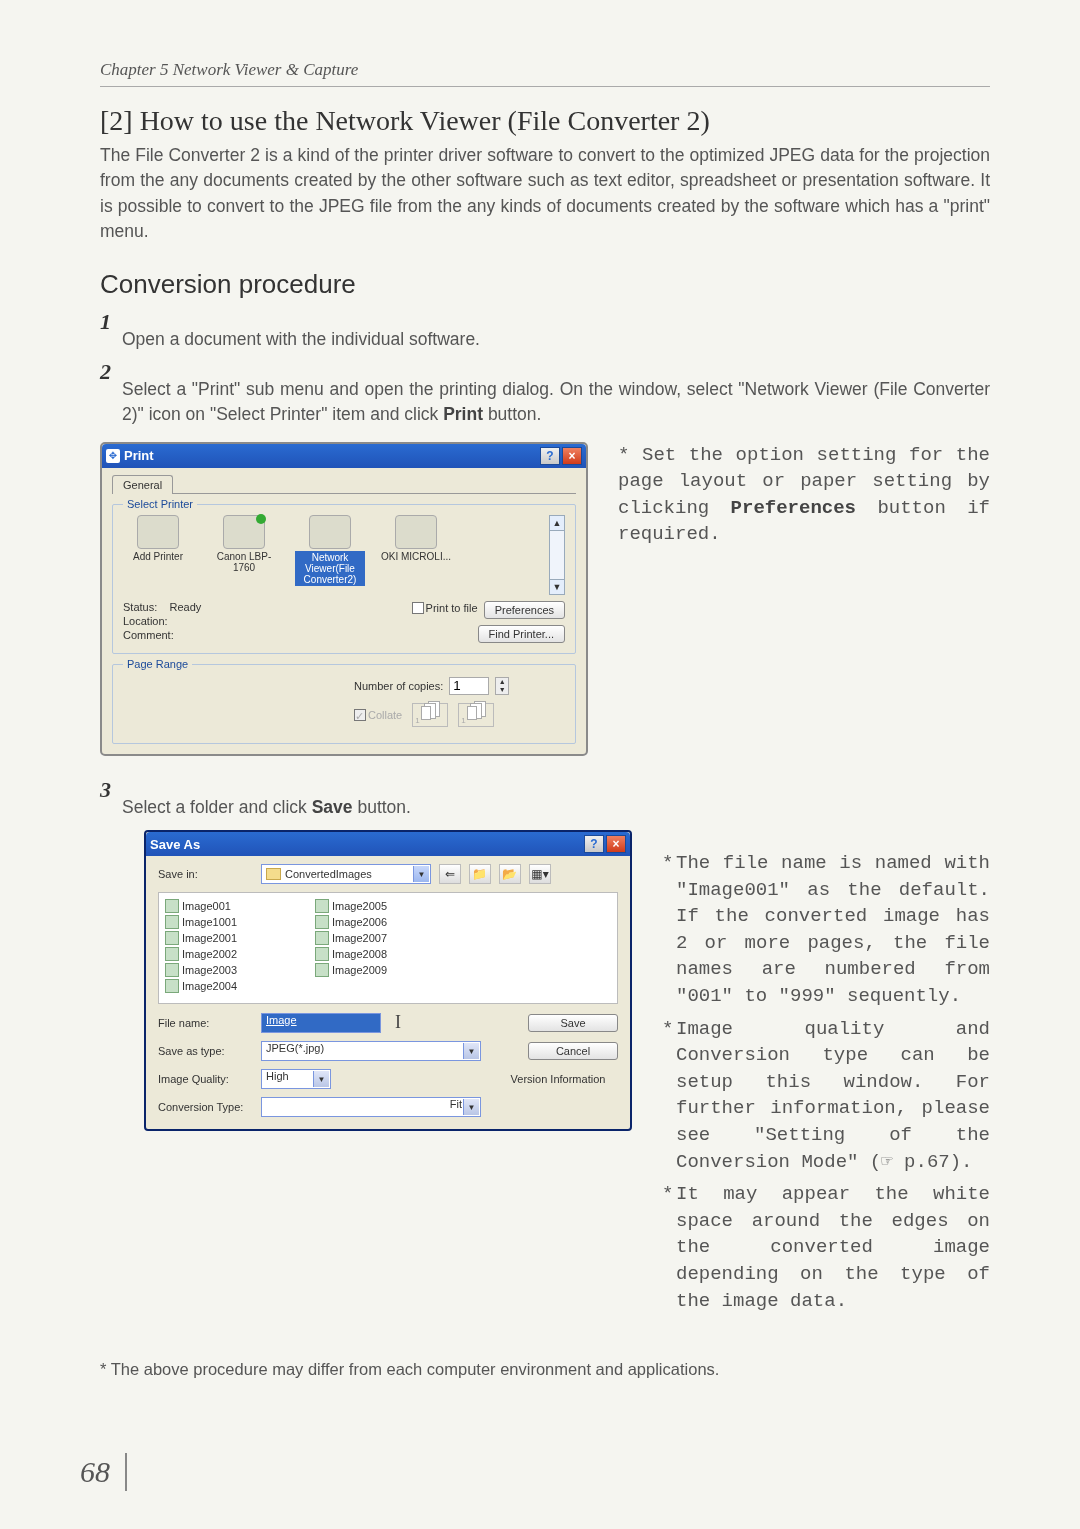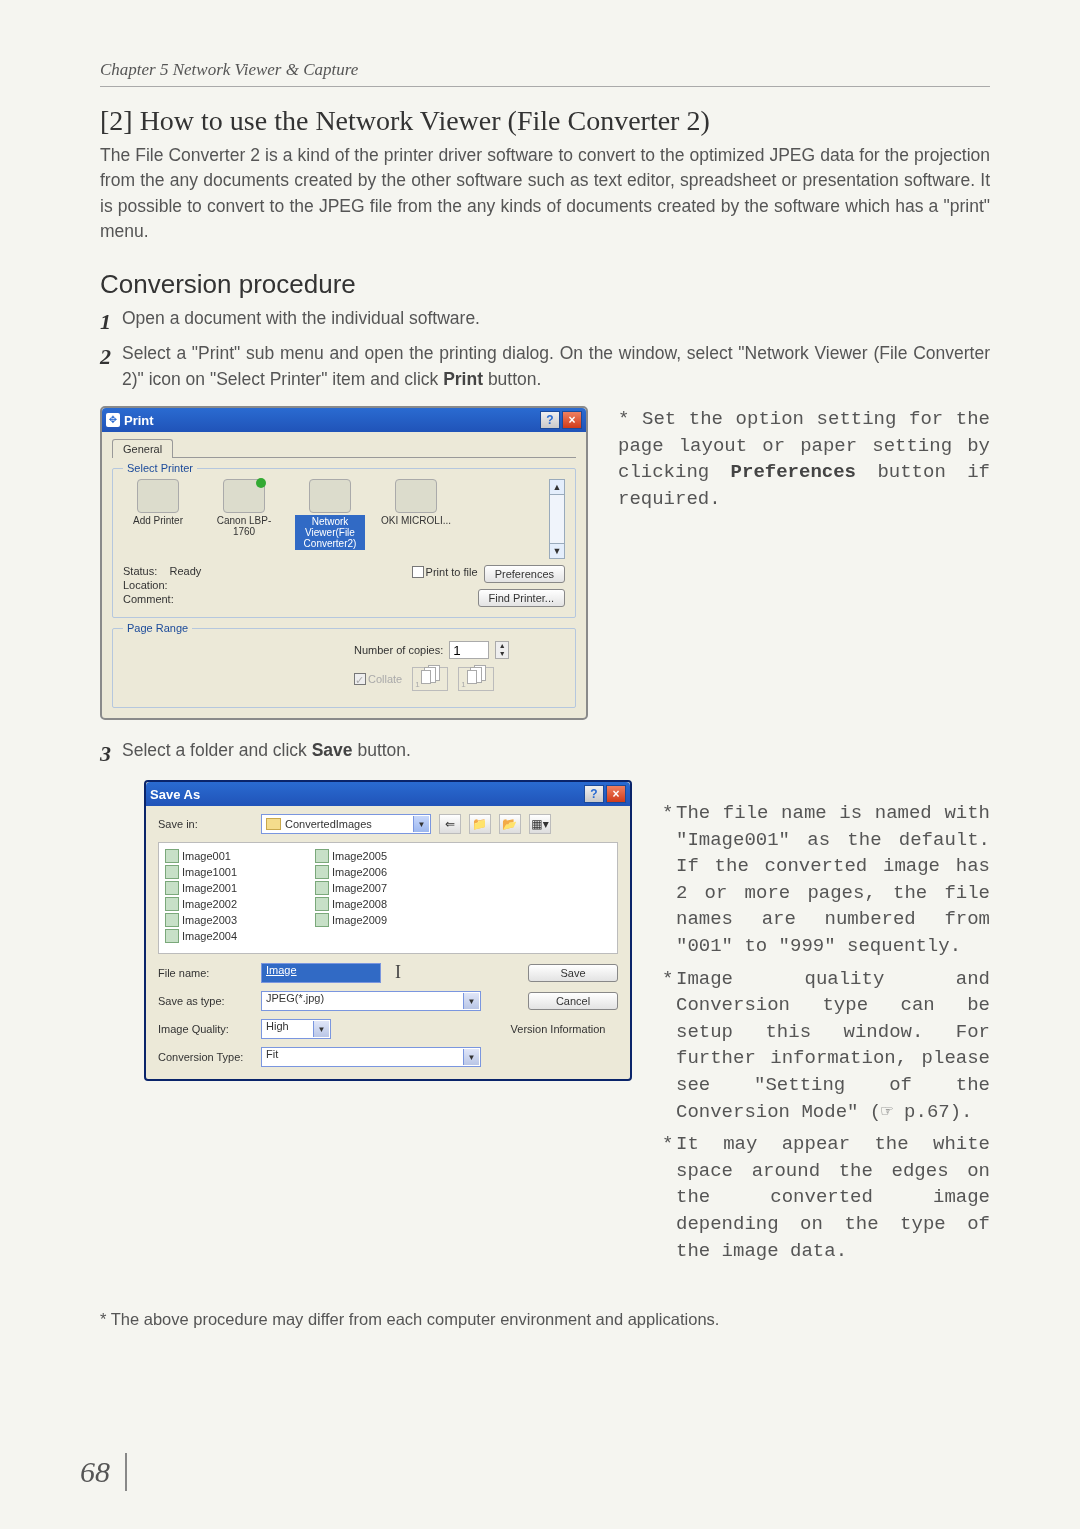--- a/index.html
+++ b/index.html
@@ -52,21 +52,21 @@
   }
   .step-num {
     font-family: Georgia, serif;
     font-style: italic;
     font-weight: bold;
     font-size: 22px;
     color: #333;
     width: 22px;
     flex-shrink: 0;
   }
-  .step-text { flex: 1; }
+  .step-text { flex: 1; margin-top: 21px; }
   .bold-inline { font-weight: 600; color: #444; }
 
   .two-col { display: flex; gap: 30px; margin-top: 14px; margin-bottom: 18px; }
   .col-left { flex: 0 0 488px; }
   .col-right {
     flex: 1;
     font-family: Liberation Mono, monospace;
     font-size: 19px;
     line-height: 1.4;
     color: #555;
@@ -388,21 +388,21 @@
           <span class="winbtn" style="min-width:90px;">Cancel</span>
         </div>
         <div class="save-row2">
           <span class="save-label">Image Quality:</span>
           <span class="sel-dd" style="width:70px;"><span>High</span><span class="dd">▼</span></span>
           <span style="flex:1;"></span>
           <span class="winbtn" style="min-width:120px;border:none;background:none;text-decoration:none;">Version Information</span>
         </div>
         <div class="save-row2">
           <span class="save-label">Conversion Type:</span>
-          <span class="sel-dd" style="width:220px;"><span>Fit</span><span class="dd">▼</span></span>
+          <span class="sel-dd" style="width:220px;text-align:right;"><span>Fit</span><span class="dd">▼</span></span>
         </div>
       </div>
     </div>
   </div>
 
   <div class="col-right" style="padding-top:20px;">
     <div class="note-item">
         <span class="note-ast">*</span>
         <span class="note-text">The file name is named with "Image001" as the default. If the converted image has 2 or more pages, the file names are numbered from "001" to "999" sequently.</span>
       </div>

